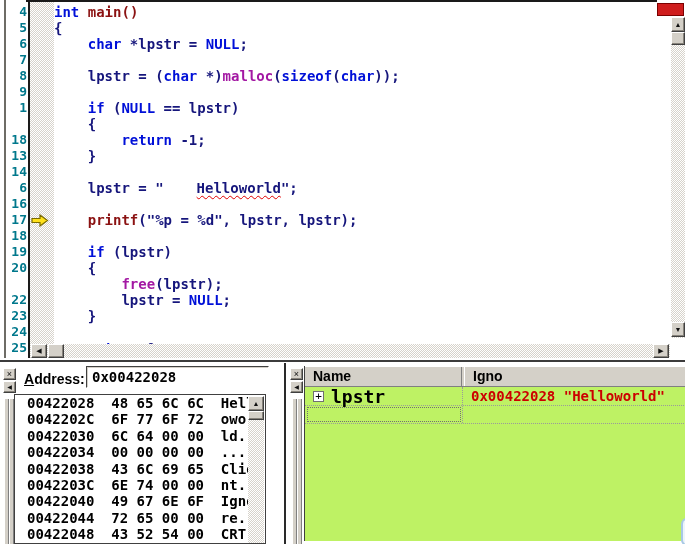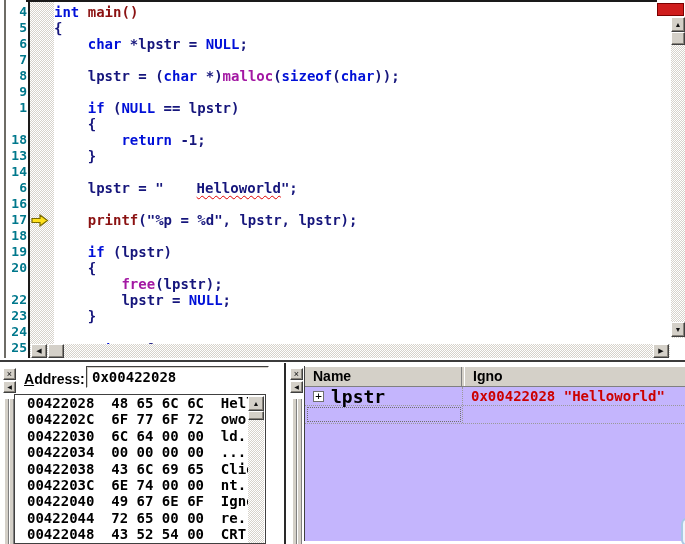--- a/index.html
+++ b/index.html
@@ -44,21 +44,21 @@
   #mem-label u{text-decoration:underline;}
   #mem-input{left:86px;top:3px;width:176px;height:20px;background:#fff;
      border-top:1px solid #404040;border-left:1px solid #404040;
      border-bottom:1px solid #fff;border-right:1px solid #fff;
      box-shadow:1px 1px 0 #d4d0c8 inset;font-size:14px;line-height:20px;padding-left:5px;box-sizing:content-box;}
   #mem-list{left:14px;top:31px;width:252px;height:150px;background:#fff;
      border:1px solid #404040;box-sizing:border-box;overflow:hidden;}
   .mem-row{height:16.4px;line-height:16.4px;font-size:14px;color:#000;padding-left:12px;white-space:pre;}
   #mem-scroll{position:absolute;right:1px;top:1px;width:16px;height:148px;}
   #watch-pane{left:287px;top:363px;width:398px;height:181px;}
-  #watch-table{left:17px;top:3px;width:381px;height:175px;background:#c4b5fd;border-left:1px solid #404040;}
+  #watch-table{left:17px;top:3px;width:381px;height:175px;background:#bef264;border-left:1px solid #404040;}
   .w-header{height:19px;background:#d4d0c8;border-bottom:1px solid #808080;border-top:1px solid #fff;
      display:flex;font-size:14px;font-weight:bold;color:#000;}
   .w-hcell{line-height:18px;padding-left:8px;box-sizing:border-box;}
   .w-hsep{width:2px;border-left:1px solid #808080;border-right:1px solid #ffffff;}
   .w-row{position:relative;height:18px;border-bottom:1px dotted #9a9a9a;display:flex;align-items:center;}
   .w-colsep{position:absolute;left:157px;top:0;bottom:0;border-left:1px dotted #9a9a9a;}
   .plusbox{width:11px;height:11px;border:1px solid #707070;background:#fff;margin-left:8px;
      font-size:11px;line-height:9px;text-align:center;color:#000;box-sizing:border-box;
      font-family:"DejaVu Sans Mono",monospace;}
   .w-name{font-size:18px;color:#000;margin-left:7px;}

